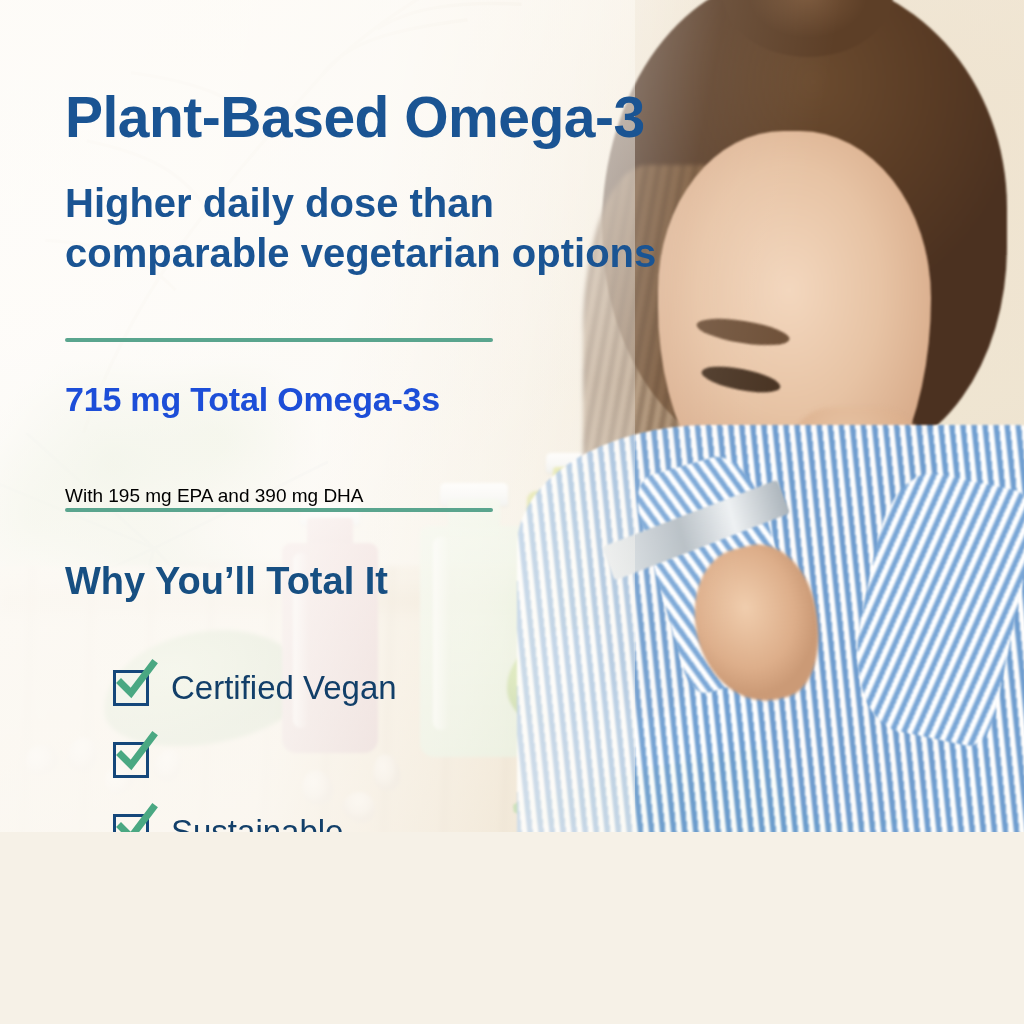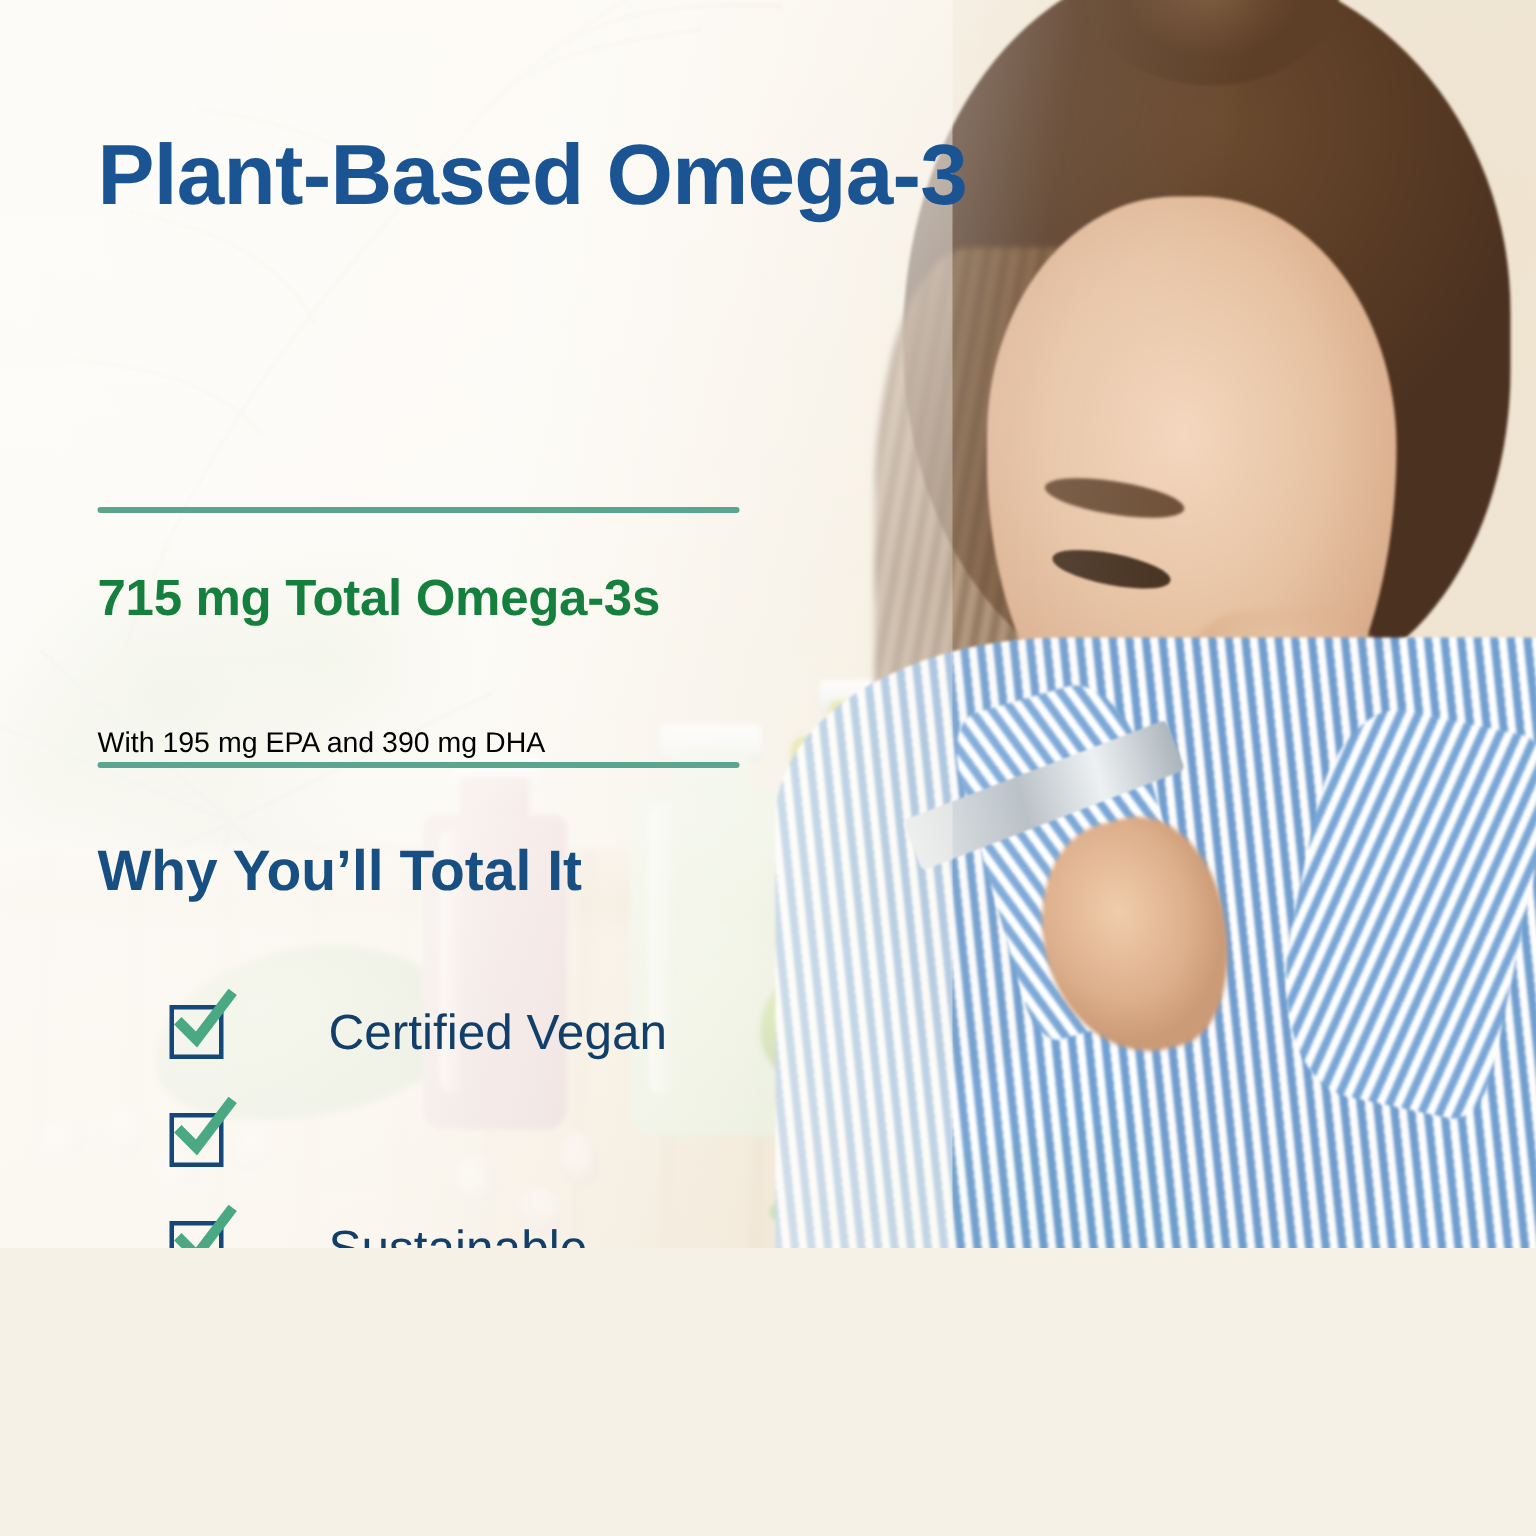--- a/index.html
+++ b/index.html
@@ -347,21 +347,21 @@
     background: #5aa58e;
     border-radius: 2px;
   }
   #rule-top { top: 338px; }
   #rule-bottom { top: 508px; }
 
   .dose {
     position: absolute; left: 0; top: 380px;
     font-size: 34px;
     font-weight: 700;
-    color: #15803d;
+    color: #1d4ed8;
     letter-spacing: -0.2px;
     white-space: nowrap;
   }
   .dose-sub {
     position: absolute; left: 0; top: 442px;
     font-size: 19px;
     font-weight: 400;
     color: #000000;
     white-space: nowrap;
     margin-top: 43px;
@@ -374,21 +374,20 @@
     color: #174f82;
     white-space: nowrap;
   }
 
   .checklist { position: absolute; left: 48px; top: 652px; }
   .check-item {
     position: relative;
     display: flex;
     align-items: center;
     height: 72px;
-    gap: 48px;
   }
   .checkbox {
     position: relative;
     width: 36px; height: 36px;
     border: 3px solid #15477a;
     background: rgba(255,255,255,0.06);
     flex: 0 0 auto;
   }
   .checkbox svg {
     position: absolute;
@@ -515,20 +514,24 @@
     </div>
 
     <div class="veil"></div>
     <div class="veil-2"></div>
   </div>
 
   <div class="content">
 
     <div class="headline">Plant-Based Omega-3</div>
 
+    <div class="subhead">
+      <span>Higher daily dose than</span>
+      <span>comparable vegetarian options</span>
+    </div>
 
     <div class="rule" id="rule-top"></div>
 
     <div class="dose">715 mg Total Omega-3s</div>
 
     <div class="dose-sub">With 195 mg EPA and 390 mg DHA</div>
 
     <div class="rule" id="rule-bottom"></div>
 
     <div class="why-title">Why You’ll Total It</div>

